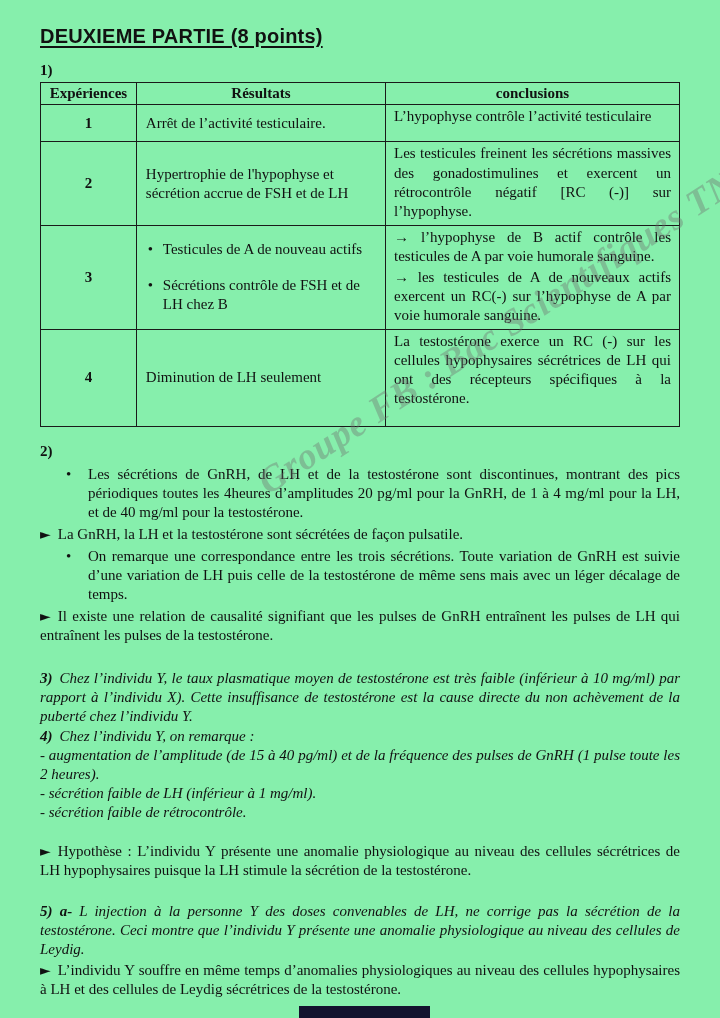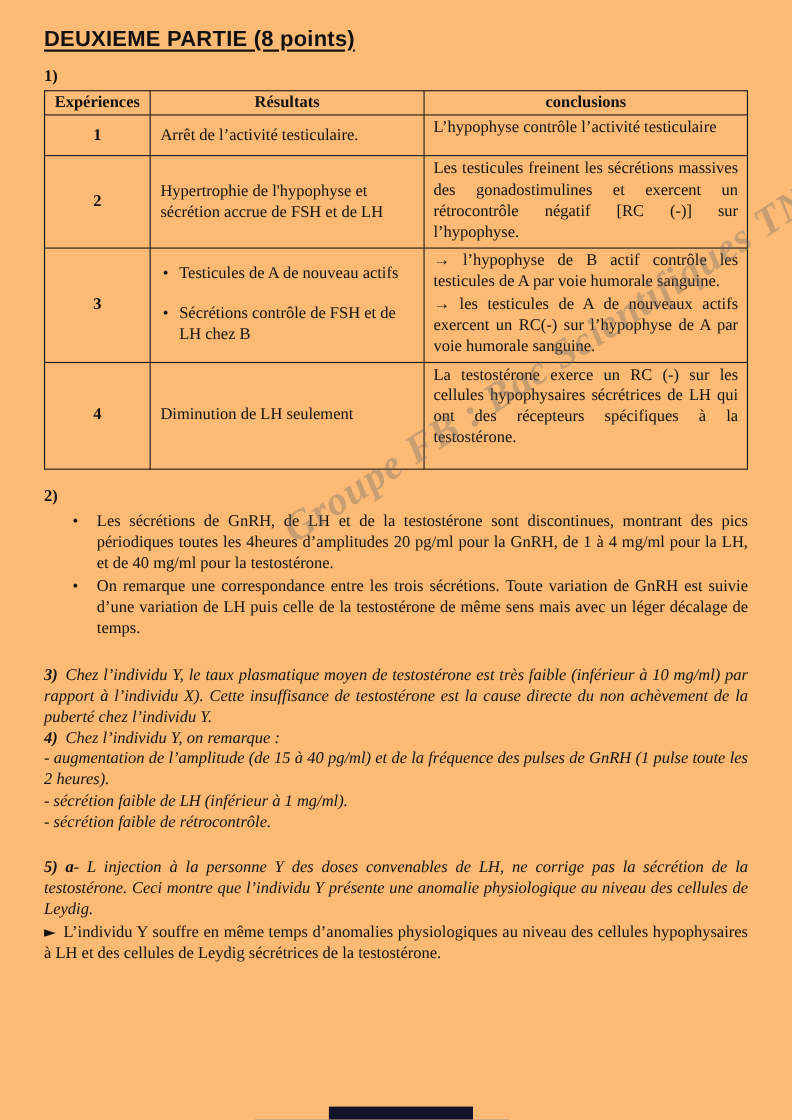--- a/index.html
+++ b/index.html
@@ -1,21 +1,21 @@
 <!DOCTYPE html>
 <html><head>
 <meta charset="utf-8">
 <style>
   html, body { margin: 0; padding: 0; background: #888; }
   .page {
     position: relative;
     width: 720px;
     height: 1018px;
     margin: 0 auto;
-    background: #fdba74;
+    background: #86efac;
     color: #111;
     font-family: "Liberation Serif", serif;
     font-size: 15px;
     line-height: 1.27;
     overflow: hidden;
   }
   .content { padding: 24px 40px 0 40px; position: relative; z-index: 1; }
 
   .title {
     font-family: "Liberation Sans", sans-serif;
@@ -159,35 +159,44 @@
           <td class="conc">La testostérone exerce un RC (-) sur les cellules hypophysaires sécrétrices de LH qui ont des récepteurs spécifiques à la testostérone.</td>
         </tr>
       </tbody>
     </table>
 
     <div class="qnum s2">2)</div>
 
     <div class="bullet-para">
       <span class="bul">•</span><span>Les sécrétions de GnRH, de LH et de la testostérone sont discontinues, montrant des pics périodiques toutes les 4heures d’amplitudes 20 pg/ml pour la GnRH, de 1 à 4 mg/ml pour la LH, et de 40 mg/ml pour la testostérone.</span>
     </div>
+    <div class="arrow-para">
+      <span class="arr">►</span><span>La GnRH, la LH et la testostérone sont sécrétées de façon pulsatile.</span>
+    </div>
     <div class="bullet-para">
       <span class="bul">•</span><span>On remarque une correspondance entre les trois sécrétions. Toute variation de GnRH est suivie d’une variation de LH puis celle de la testostérone de même sens mais avec un léger décalage de temps.</span>
+    </div>
+    <div class="arrow-para">
+      <span class="arr">►</span><span>Il existe une relation de causalité signifiant que les pulses de GnRH entraînent les pulses de LH qui entraînent les pulses de la testostérone.</span>
     </div>
 
     <div class="para s3">
       <span class="lbl">3)</span><span>Chez l’individu Y, le taux plasmatique moyen de testostérone est très faible (inférieur à 10 mg/ml)  par rapport à l’individu X). Cette  insuffisance de testostérone est la cause directe du non achèvement de la puberté chez l’individu Y.</span>
     </div>
 
     <div class="para s4head">
       <span class="lbl">4)</span><span>Chez l’individu Y, on remarque :</span>
     </div>
     <div class="para">- augmentation de l’amplitude (de 15 à 40 pg/ml) et de la fréquence des pulses de GnRH (1 pulse toute les 2 heures).</div>
     <div class="para">-  sécrétion faible de LH (inférieur à 1 mg/ml).</div>
     <div class="para">-  sécrétion faible de rétrocontrôle.</div>
 
+    <div class="arrow-para s4arrow">
+      <span class="arr">►</span><span>Hypothèse : L’individu Y présente une anomalie physiologique au niveau des cellules sécrétrices de LH hypophysaires puisque la LH stimule la sécrétion de la testostérone.</span>
+    </div>
 
     <div class="para s5">
       <span class="lbl">5)  a-</span><span>L injection  à la personne Y des doses convenables de LH, ne corrige pas la sécrétion de la testostérone. Ceci montre que l’individu Y présente une anomalie physiologique au niveau des cellules de Leydig.</span>
     </div>
     <div class="arrow-para s5arrow">
       <span class="arr">►</span><span>L’individu Y souffre en même temps d’anomalies physiologiques au niveau des cellules hypophysaires à LH et des cellules de Leydig sécrétrices de la testostérone.</span>
     </div>
 
   </div>
 

